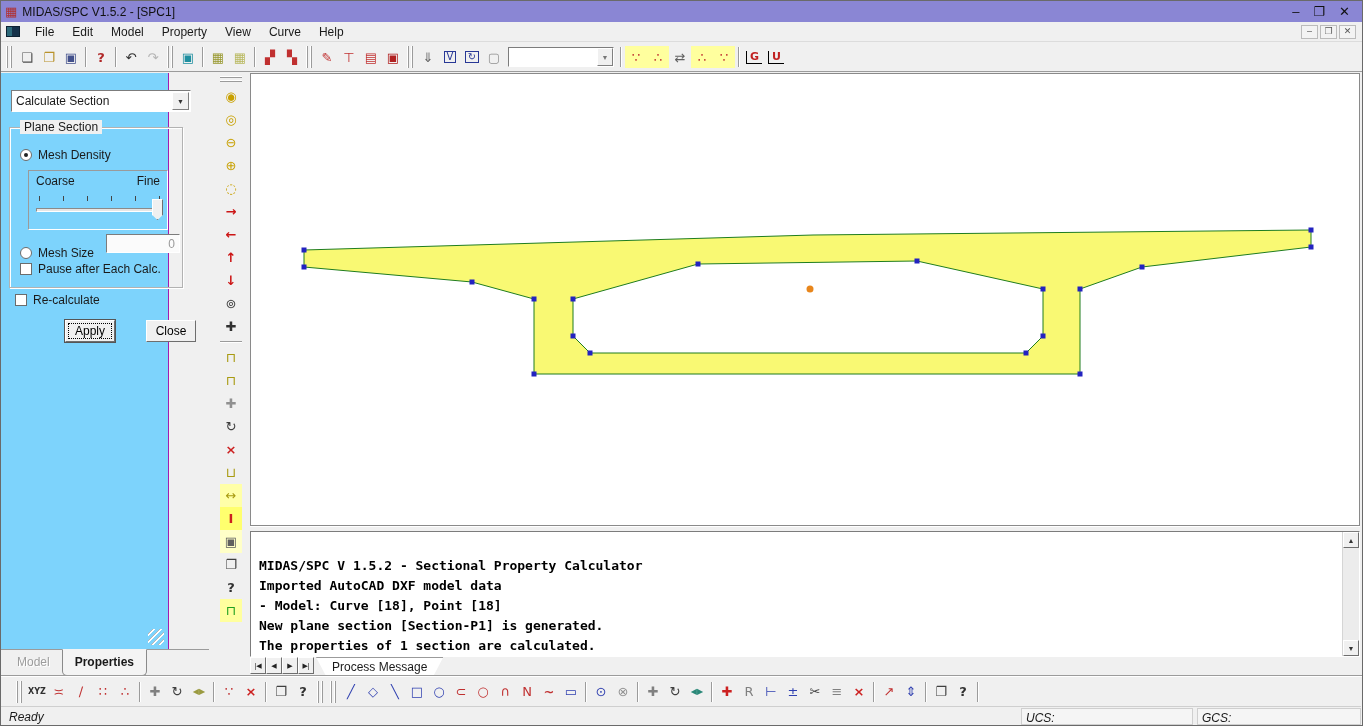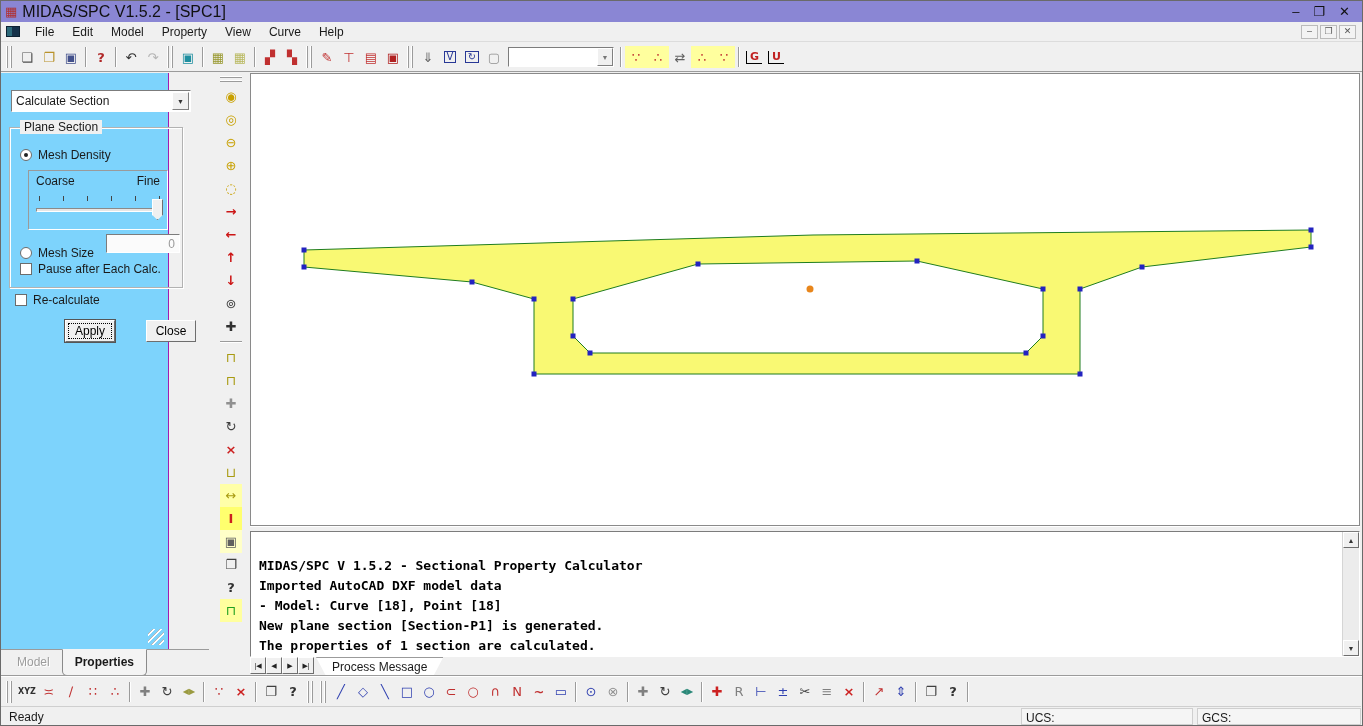--- a/index.html
+++ b/index.html
@@ -3,21 +3,21 @@
 <meta charset="utf-8">
 <style>
   * { margin:0; padding:0; box-sizing:border-box; user-select:none; }
   html,body { width:1363px; height:726px; overflow:hidden; }
   body { font-family:"Liberation Sans", sans-serif; font-size:12px; color:#1a1a1a; cursor:default; }
   .window { position:relative; width:1363px; height:726px; background:#f0f0f0; box-shadow:inset 0 0 0 1px #6a6a6a; }
 
   
   .titlebar { position:absolute; left:1px; top:1px; right:1px; height:21px; background:#8a86d4; display:flex; align-items:center; padding:0 4px; }
   .app-icon { font-size:13px; color:#b03030; margin-right:5px; line-height:1; }
-  .title-text { font-size:16px; color:#111; }
+  .title-text { font-size:12px; color:#111; }
   .title-controls { margin-left:auto; display:flex; gap:14px; padding-right:8px; }
   .title-controls button { background:transparent; border:none; font-size:13px; color:#111; line-height:1; cursor:default; }
 
   
   .menubar { position:absolute; left:1px; top:22px; right:1px; height:20px; background:#f0f0f0; display:flex; align-items:center; border-bottom:1px solid #dcdcdc; }
   .mdi-doc-icon { width:14px; height:11px; margin:0 6px 0 5px; background:linear-gradient(90deg,#2d6a7a 0 5px,#16324a 5px); border:1px solid #0e2233; }
   .menus { display:flex; }
   .menus span { padding:14px 9px; }
   .mdi-controls { margin-left:auto; display:flex; gap:2px; padding-right:6px; }
   .mdi-controls button { width:17px; height:14px; background:#f3f3f3; border:1px solid #bbb; font-size:9px; color:#555; line-height:1; display:flex; align-items:center; justify-content:center; }
@@ -84,25 +84,25 @@
   .sb-btn { position:absolute; left:0; width:16px; height:16px; background:#f0f0f0; border:1px solid; border-color:#fff #6e6e6e #6e6e6e #fff; font-size:7px; color:#333; display:flex; align-items:center; justify-content:center; padding:0; }
   .sb-btn.top { top:0; } .sb-btn.bottom { bottom:0; }
 
   
   .tabstrip { position:absolute; left:250px; top:657px; width:1110px; height:19px; background:#f0f0f0; display:flex; align-items:stretch; }
   .navbtns { display:flex; }
   .navbtns button { width:16px; height:17px; background:#f0f0f0; border:1px solid; border-color:#fff #6e6e6e #6e6e6e #fff; font-size:7px; color:#222; display:flex; align-items:center; justify-content:center; padding:0; }
   .ptab { background:#fff; padding:2px 16px 0 16px; margin-left:2px; clip-path:polygon(0 0,100% 0,calc(100% - 10px) 100%,10px 100%); border-top:1px solid #9b9b9b; font-size:12px; }
 
   
-  .toolbar-bottom { position:absolute; left:1px; top:676px; right:1px; height:30px; background:#f0f0f0; border-top:1px solid #fff; box-shadow:0 -1px 0 #9b9b9b; display:flex; align-items:center; padding-left:2px; }
+  .toolbar-bottom { position:absolute; left:1px; top:676px; right:1px; height:30px; background:#f0f0f0; border-top:1px solid #fff; box-shadow:0 -1px 0 #9b9b9b; display:flex; align-items:center; padding-left:12px; }
   .glyph.small { font-size:8px; font-weight:bold; letter-spacing:0; }
 
   
-  .statusbar { position:absolute; left:1px; top:706px; right:2px; height:19px; background:#f0f0f0; border-top:1px solid #cfcfcf; }
+  .statusbar { position:absolute; left:1px; top:706px; right:2px; height:19px; background:#f0f0f0; border-top:1px solid #cfcfcf;font-style:italic; }
   .status-ready { position:absolute; left:8px; top:3px; }
   .sb-panel { position:absolute; top:1px; height:17px; background:#f5f5f5; border:1px solid #cfcfcf; padding:2px 0 0 4px; }
   .sb-panel.ucs { left:1020px; width:172px; }
   .sb-panel.gcs { left:1196px; width:164px; }
 </style>
 </head>
 <body>
 
 <div class="window">
 

